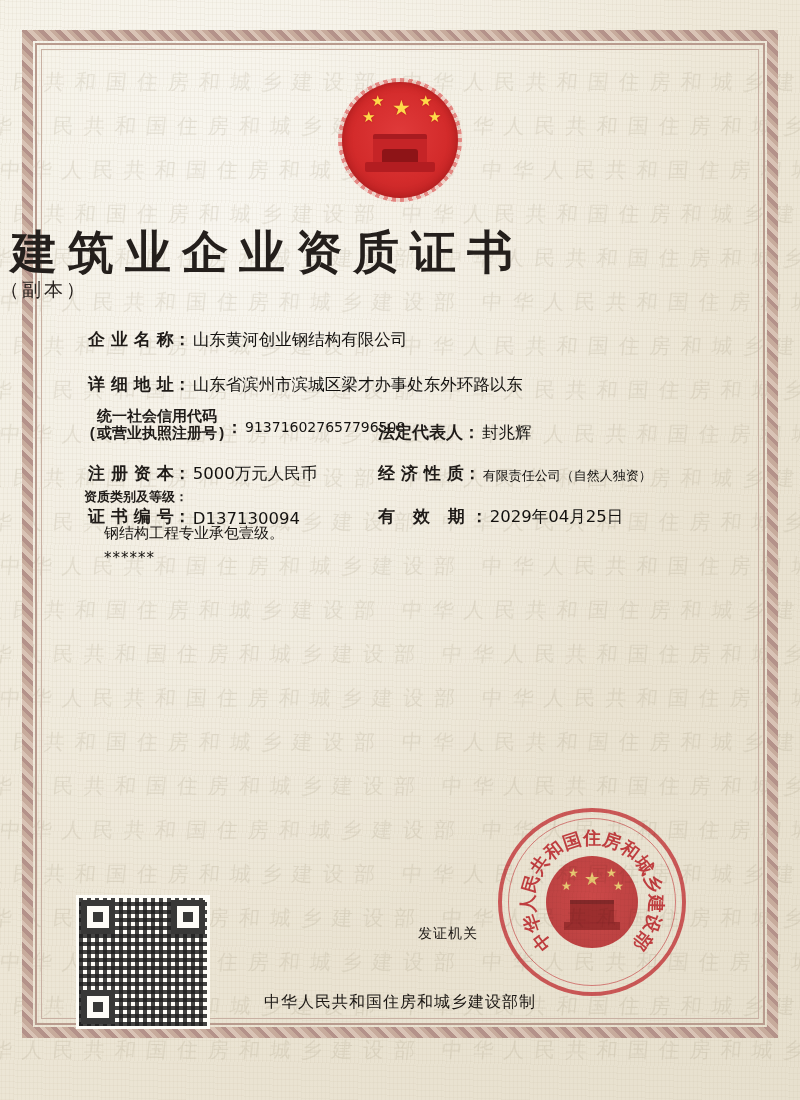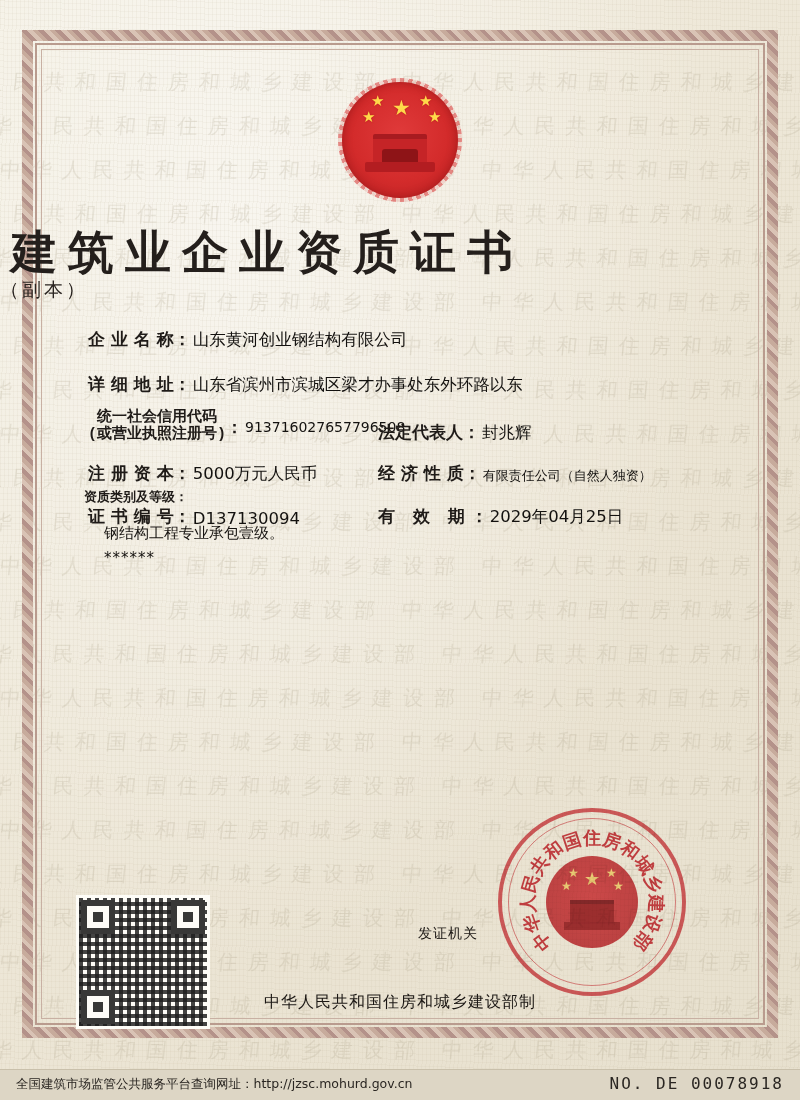--- a/index.html
+++ b/index.html
@@ -583,18 +583,14 @@
       <div class="seal-star big" style="left:38px; top:14px;">★</div>
       <div class="seal-star" style="left:22px; top:11px;">★</div>
       <div class="seal-star" style="left:15px; top:24px;">★</div>
       <div class="seal-star" style="left:60px; top:11px;">★</div>
       <div class="seal-star" style="left:67px; top:24px;">★</div>
       <div class="seal-gate"></div>
       <div class="seal-base"></div>
     </div>
   </div>
 
-  <div class="footer">
-    <div class="footer-left">全国建筑市场监管公共服务平台查询网址：http://jzsc.mohurd.gov.cn</div>
-    <div class="footer-right">NO. DE  00078918</div>
-  </div>
 
 </div>
 
 </body></html>

